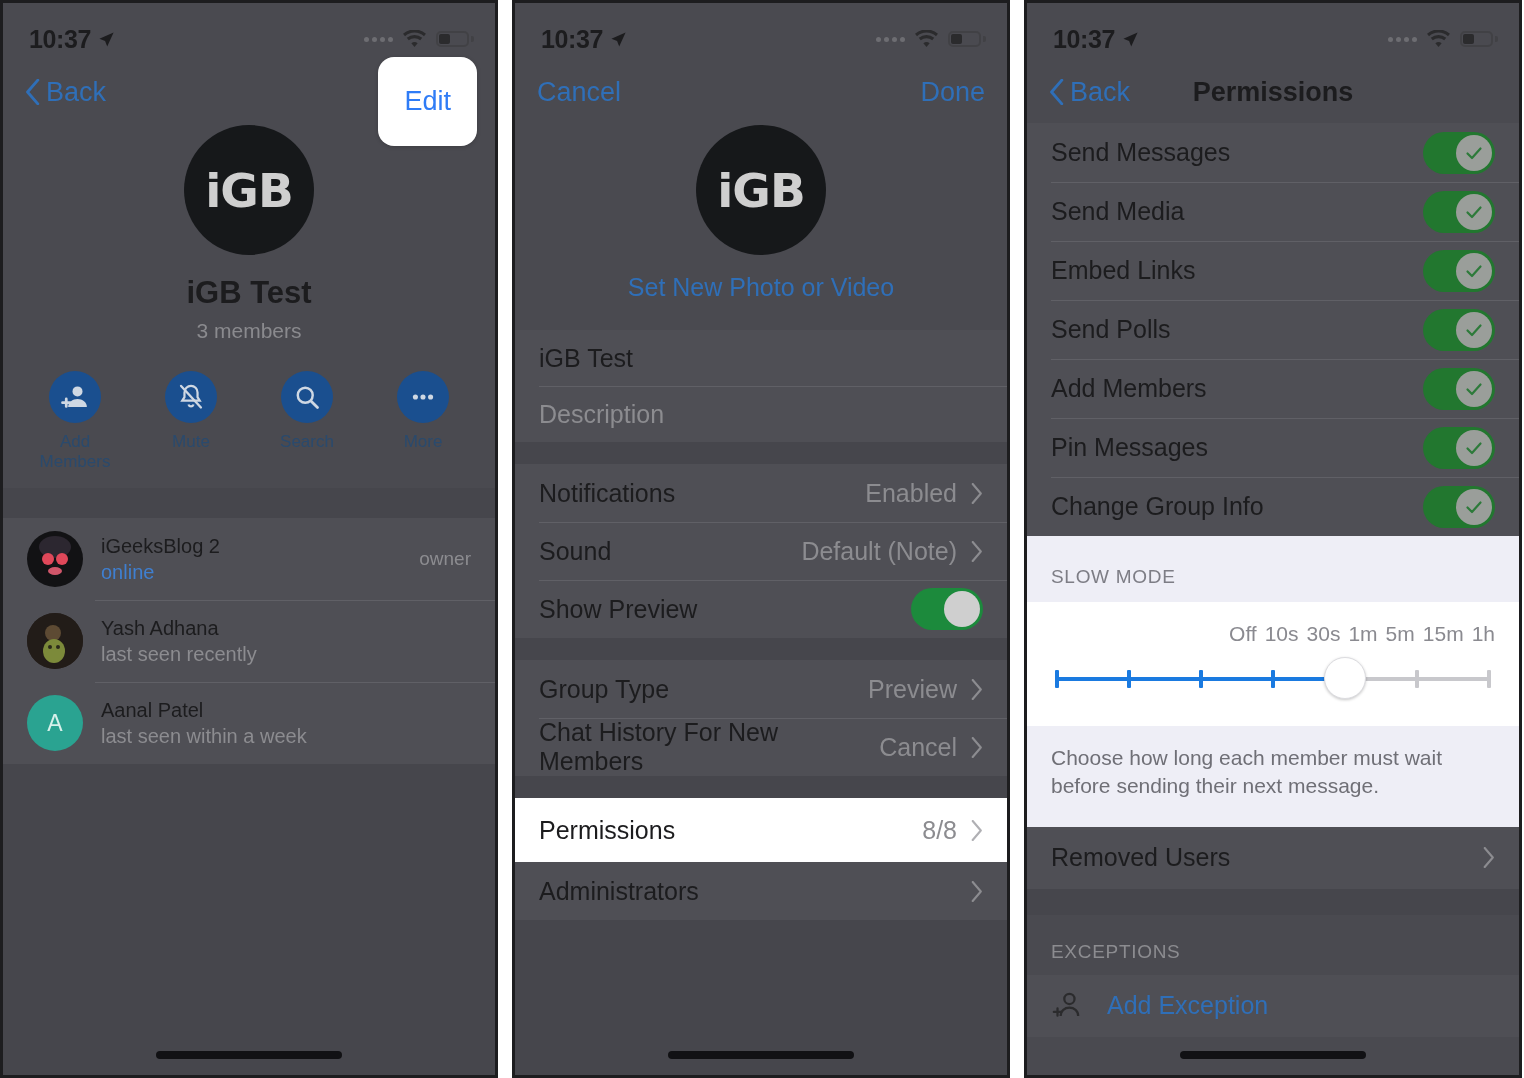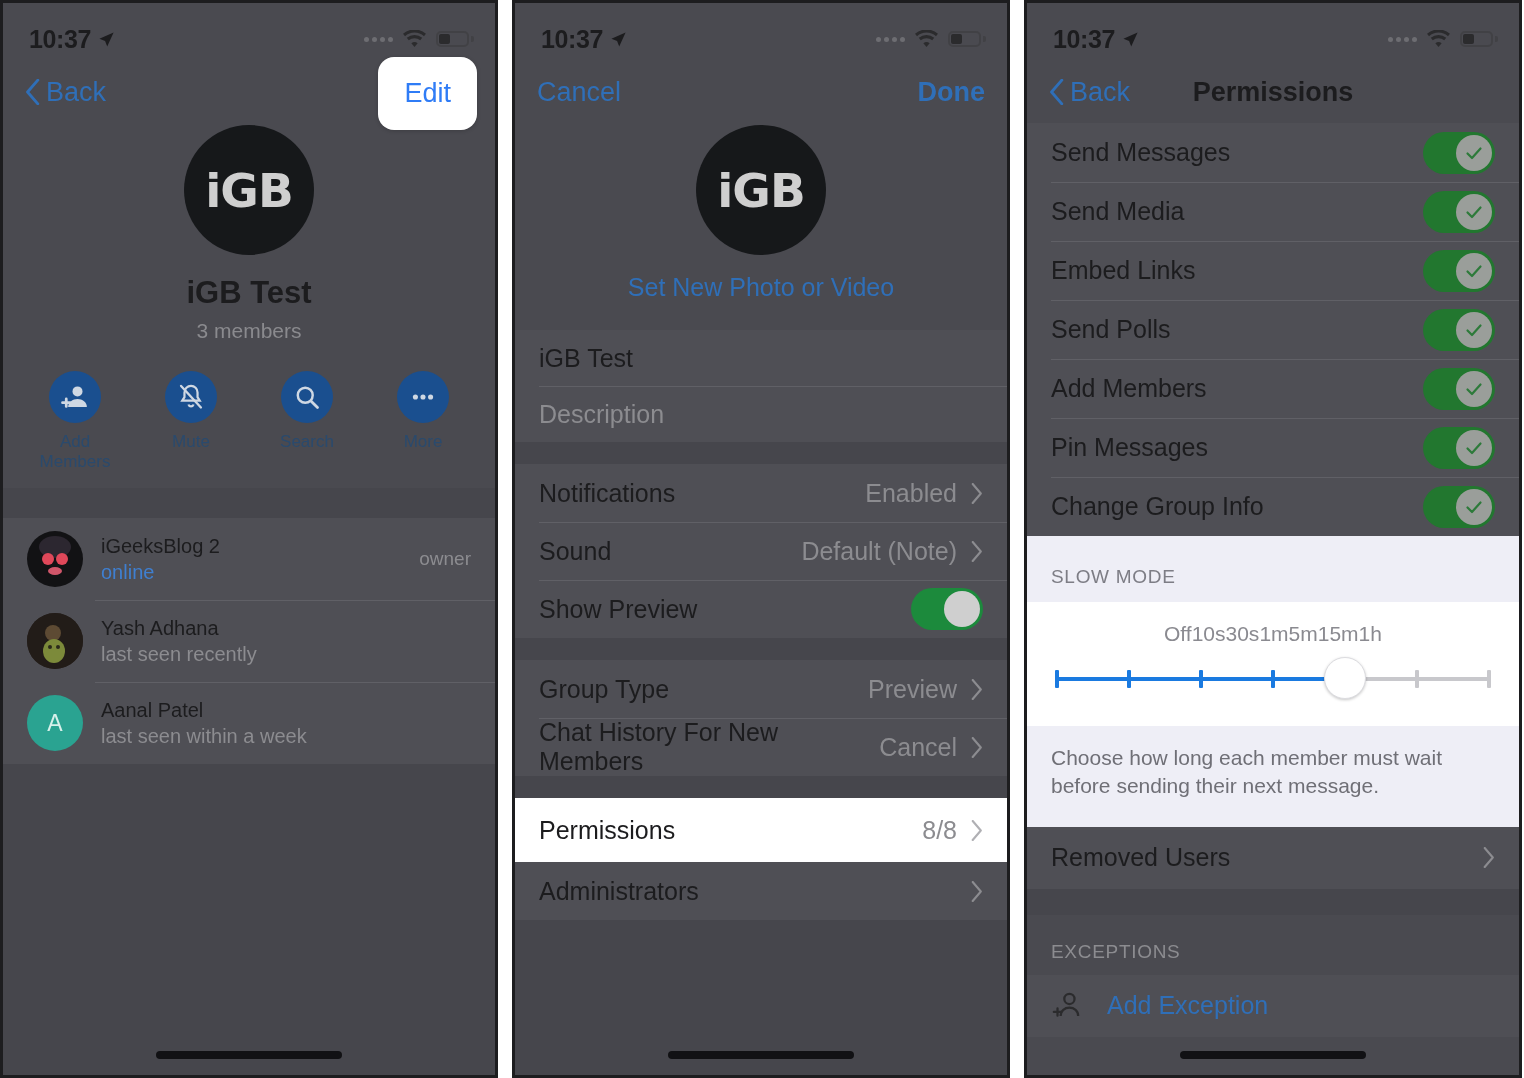--- a/index.html
+++ b/index.html
@@ -67,21 +67,21 @@
     position:absolute; left:0; right:0; text-align:center;
     font-size:27px; font-weight:600; color:#1c1c1e; pointer-events:none;
   }
   .nav-right{ margin-left:auto; color:#2f6fb8; font-size:27px; }
   .nav-left-btn{ color:#2f6fb8; font-size:27px; }
 
   
   .edit-hl{
     position:absolute; right:18px; top:-4px;
     background:#ffffff; border-radius:16px;
-    padding:21px 26px; z-index:30;
+    padding:29px 26px; z-index:30;
     box-shadow:0 1px 4px rgba(0,0,0,.18);
   }
   .edit-hl span{ color:#2f7cf6; font-size:27px; }
 
   
   .profile{ text-align:center; padding:2px 0 6px; }
   .avatar-lg{
     width:130px; height:130px; border-radius:50%;
     background:#16181a; margin:0 auto;
     display:flex; align-items:center; justify-content:center;
@@ -165,21 +165,21 @@
   .row.hl{ background:#ffffff; }
   .row.hl::before{ display:none; }
   .row.hl + .row::before{ display:none; }
   .row.hl .label{ color:#1c1c1e; }
   .row.hl .value{ color:#8c8c90; }
 
   
   .slowmode{ background:#eeeef6; }
   .sm-head{ font-size:19px; color:#7d7d85; letter-spacing:.7px; padding:30px 24px 14px; }
   .sm-card{ background:#ffffff; padding:16px 24px 26px; }
-  .sm-ticks{ display:flex; justify-content:center; padding:4px 0 12px; }
+  .sm-ticks{ display:flex; justify-content:flex-end; padding:4px 0 12px;gap:8px; }
   .sm-ticks span{ font-size:21px; color:#8a8a90; }
   .sm-slider{ position:relative; height:42px; }
   .sm-track{
     position:absolute; left:6px; right:6px; top:19px; height:4px;
     background:#c8c8cc; border-radius:2px;
   }
   .sm-fill{
     position:absolute; left:6px; top:19px; height:4px;
     background:#1a7ae0; border-radius:2px; width:calc((100% - 12px) * 0.6667);
   }
@@ -390,21 +390,21 @@
           <span class="batt">
             <span class="shell"></span>
               <span class="fill"></span>
               <span class="nub"></span>
           </span>
         </div>
       </div>
 
       <div class="navbar">
         <a class="nav-left-btn">Cancel</a>
-        <a class="nav-right" style="font-weight:700">Done</a>
+        <a class="nav-right" style="font-weight:400">Done</a>
       </div>
 
       <div class="profile">
         <div class="avatar-lg">
           <span class="logo">iGB</span>
         </div>
         <div class="setphoto">Set New Photo or Video</div>
       </div>
 
       <div class="rows">

